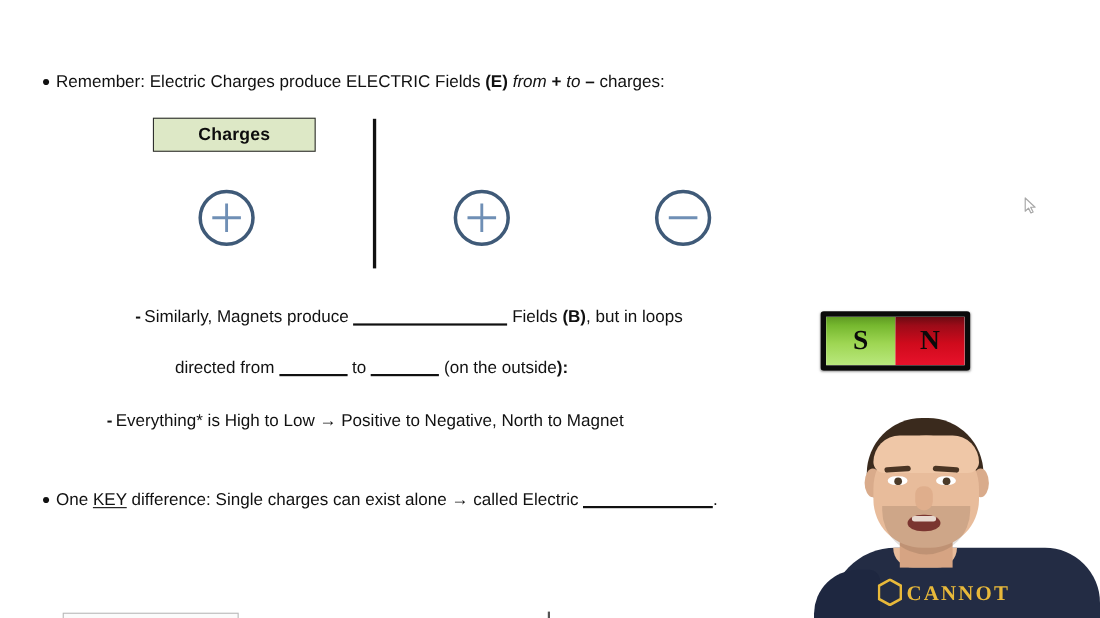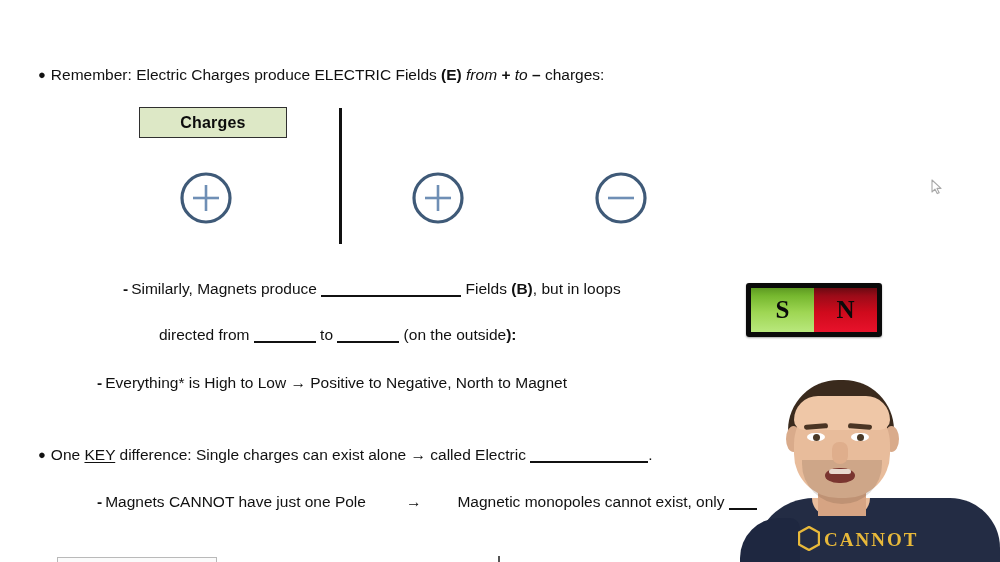--- a/index.html
+++ b/index.html
@@ -375,23 +375,20 @@
     </div>
     <div class="pole pole-north">
       <span>N</span>
     </div>
   </div>
 
   <div class="line" style="left:38px; top:446px;">
     <span class="bullet-dot">●</span><span>One </span><span class="u">KEY</span><span> difference: Single charges can exist alone → called Electric </span><span class="blank w118"></span><span>.</span>
   </div>
 
-  <div class="line" style="left:97px; top:493px;">
-    <span class="dash">-</span><span>Magnets CANNOT have just one Pole</span><span style="display:inline-block;width:40px;"></span><span>→</span><span style="display:inline-block;width:36px;"></span><span>Magnetic monopoles cannot exist, only </span><span class="blank w28"></span>
-  </div>
 
 
   <div id="cutoff-box"></div>
   <div id="cutoff-tick"></div>
 
   <div id="webcam">
     <div class="wc-shirt"></div>
     <div class="wc-shoulder-l"></div>
     <div class="wc-neck"></div>
     <div class="wc-hair"></div>

